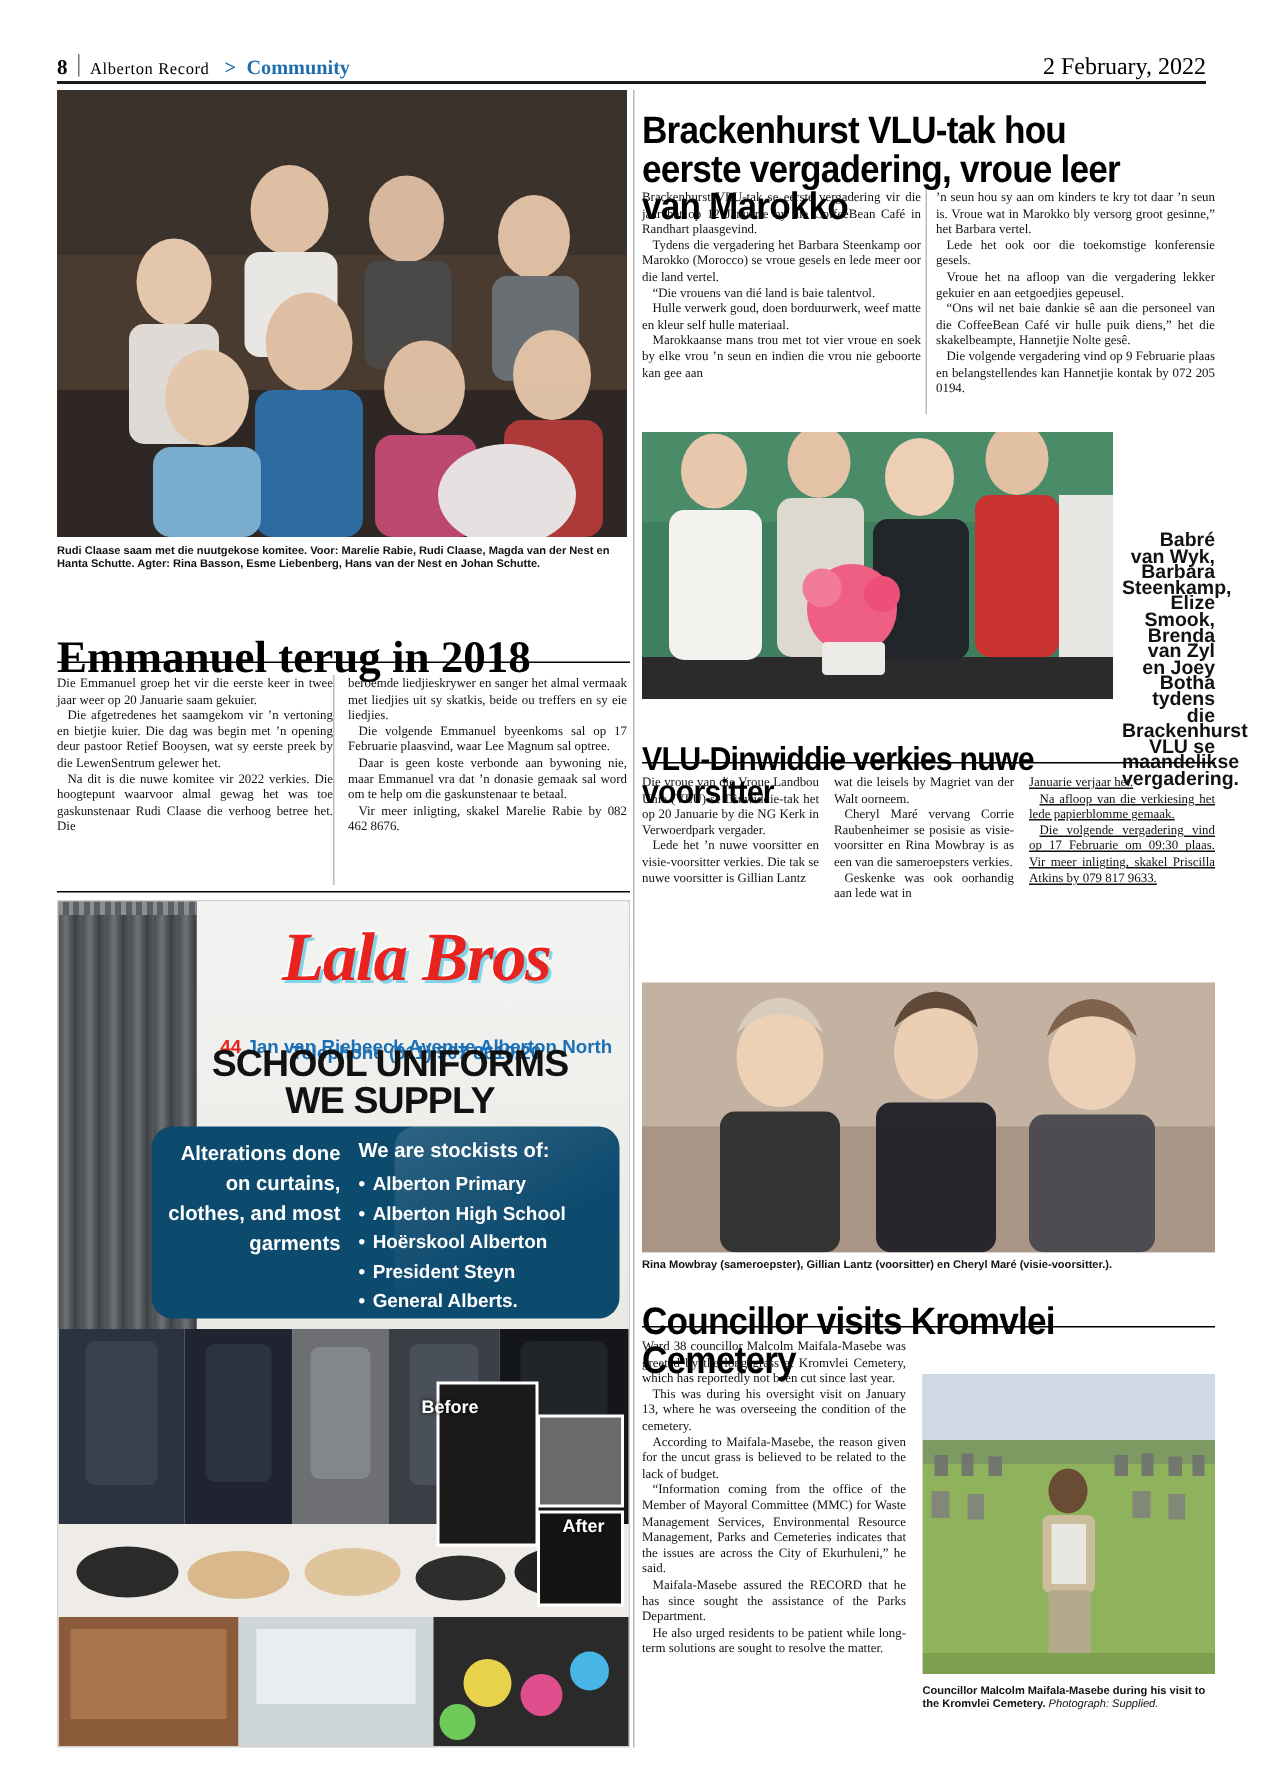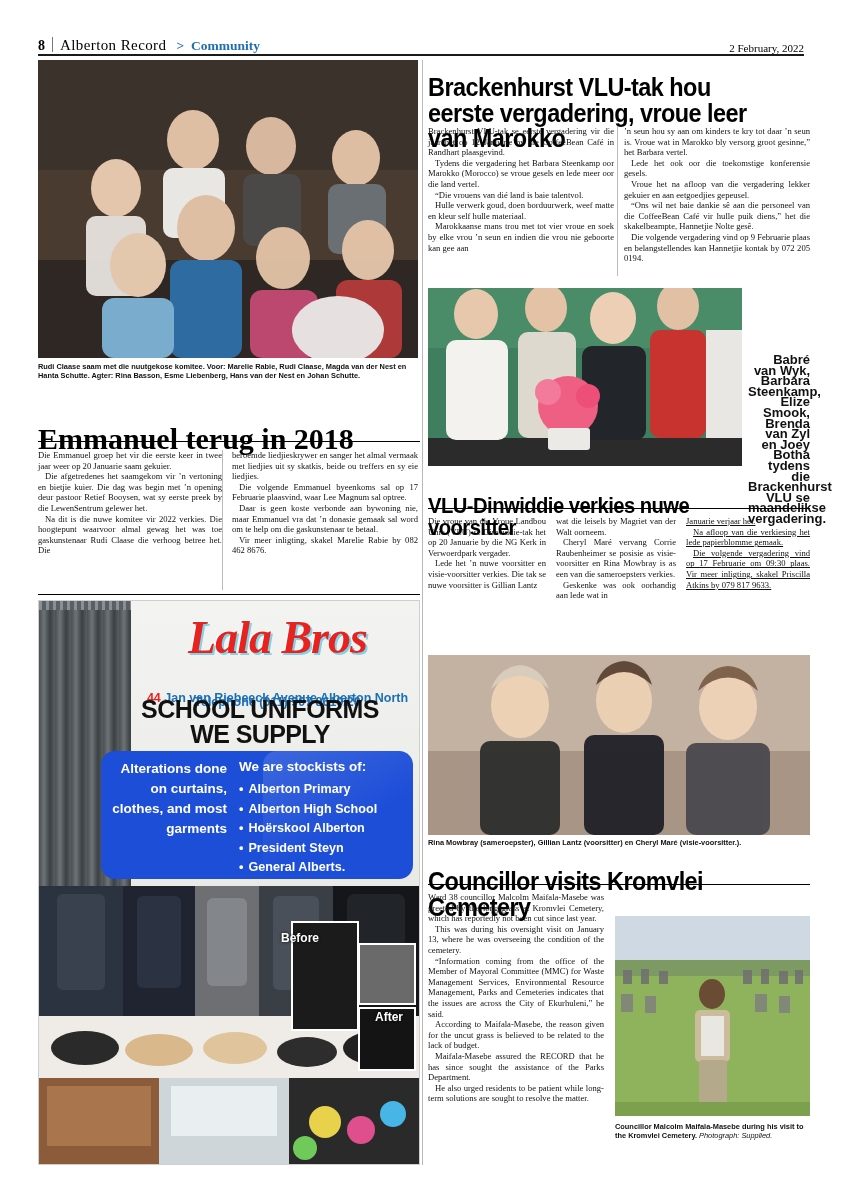--- a/index.html
+++ b/index.html
@@ -16,24 +16,24 @@
 
   
   .masthead {
     position:absolute; left:38px; top:28px; width:766px; height:26px;
     display:flex; align-items:flex-end; justify-content:space-between;
   }
   .mast-left { display:flex; align-items:baseline; gap:7px;
     font-family:"Liberation Serif", serif; }
   .mast-page { font-weight:bold; font-size:14px; letter-spacing:0; }
   .mast-sep { display:inline-block; width:1px; height:15px; background:#777; position:relative; top:2px; }
-  .mast-title { font-size:15px; letter-spacing:.4px; }
+  .mast-title { font-size:11px; letter-spacing:.4px; }
   .mast-chev { color:#1f6fb0; font-weight:bold; font-size:13.5px; margin-left:3px;}
   .mast-section { color:#1f6fb0; font-weight:bold; font-size:13.5px; }
-  .mast-date { font-size:11px; }
+  .mast-date { font-size:16px; }
   .mast-rule { position:absolute; left:38px; top:54px; width:766px; height:2px; background:#1a1a1a; }
 
   
   .hl-sans {
     font-family:"Liberation Sans", sans-serif;
     font-weight:bold; line-height:1.0; letter-spacing:-0.6px;
     transform: scaleX(0.92); transform-origin: left top;
   }
   .hl-serif { font-family:"Liberation Serif", serif; line-height:1.0; }
   .body-col {
@@ -82,21 +82,21 @@
     font-family:"Liberation Sans", sans-serif; font-weight:bold; font-size:12.5px;
     color:#1b6fb5;margin-top:32px; }
   .ad-addr { position:absolute; left:95px; top:78px; width:287px; text-align:center;
     font-family:"Liberation Sans", sans-serif; font-weight:bold; font-size:12.5px;
     color:#1b6fb5;margin-top:12px; }
   .ad-addr .num { color:#e8231f; }
   .ad-uniform { position:absolute; left:60px; top:96px; width:322px; text-align:center;
     font-family:"Liberation Sans", sans-serif; font-weight:bold; font-size:25px;
     line-height:25px; color:#111; letter-spacing:-0.6px; }
   .ad-red { position:absolute; left:62px; top:150px; width:312px; height:128px;
-    background:#1d4ed8; border-radius:14px; }
+    background:#0c4a6e; border-radius:14px; }
   .ad-red:before{content:"";position:absolute;right:0;top:0;width:150px;height:128px;
     background:linear-gradient(150deg, rgba(255,255,255,.14), rgba(255,255,255,0) 60%);
     border-radius:14px;}
   .ad-alter { position:absolute; left:8px; top:8px; width:118px; text-align:right;
     font-family:"Liberation Sans", sans-serif; font-weight:bold; font-size:13.5px;
     line-height:20px; color:#fff; }
   .ad-stock-h { position:absolute; left:138px; top:8px;
     font-family:"Liberation Sans", sans-serif; font-weight:bold; font-size:13.5px;
     color:#fff; }
   .ad-stock { position:absolute; left:138px; top:29px; width:170px; margin:0; padding:0;
@@ -351,22 +351,22 @@
     </svg>
   </div>
   <div class="caption" id="cap-mowbray">Rina Mowbray (sameroepster), Gillian Lantz (voorsitter) en Cheryl Maré (visie-voorsitter.).</div>
 
   <h1 class="hl-sans" id="hl-council">Councillor visits Kromvlei Cemetery</h1>
   <div class="rule-thin" id="rule-council"></div>
 
   <div class="body-col" id="council-c1">
     <p class="first">Ward 38 councillor Malcolm Maifala-Masebe was greeted by the long grass at Kromvlei Cemetery, which has reportedly not been cut since last year.</p>
     <p>This was during his oversight visit on January 13, where he was overseeing the condition of the cemetery.</p>
+    <p>According to Maifala-Masebe, the reason given for the uncut grass is believed to be related to the lack of budget.</p>
     <p>“Information coming from the office of the Member of Mayoral Committee (MMC) for Waste Management Services, Environmental Resource Management, Parks and Cemeteries indicates that the issues are across the City of Ekurhuleni,” he said.</p>
-    <p>According to Maifala-Masebe, the reason given for the uncut grass is believed to be related to the lack of budget.</p>
     <p>Maifala-Masebe assured the RECORD that he has since sought the assistance of the Parks Department.</p>
     <p>He also urged residents to be patient while long-term solutions are sought to resolve the matter.</p>
   </div>
 
   <div class="photo" id="photo-cemetery">
     <svg width="195" height="200" viewBox="0 0 195 200" preserveAspectRatio="none">
       <rect width="195" height="200" fill="#8fae5c"></rect>
       <rect x="0" y="0" width="195" height="52" fill="#cfd9e4"></rect>
       <rect x="0" y="44" width="195" height="18" fill="#7e9a63"></rect>
       <rect x="0" y="60" width="195" height="140" fill="#8fb25d"></rect>

